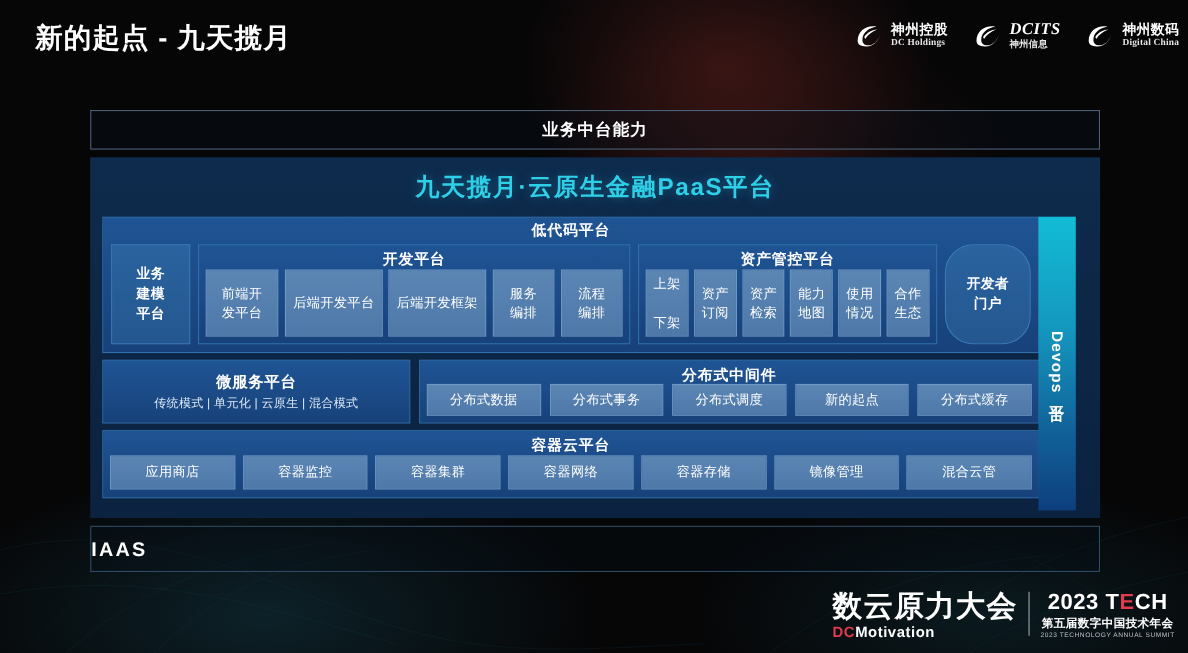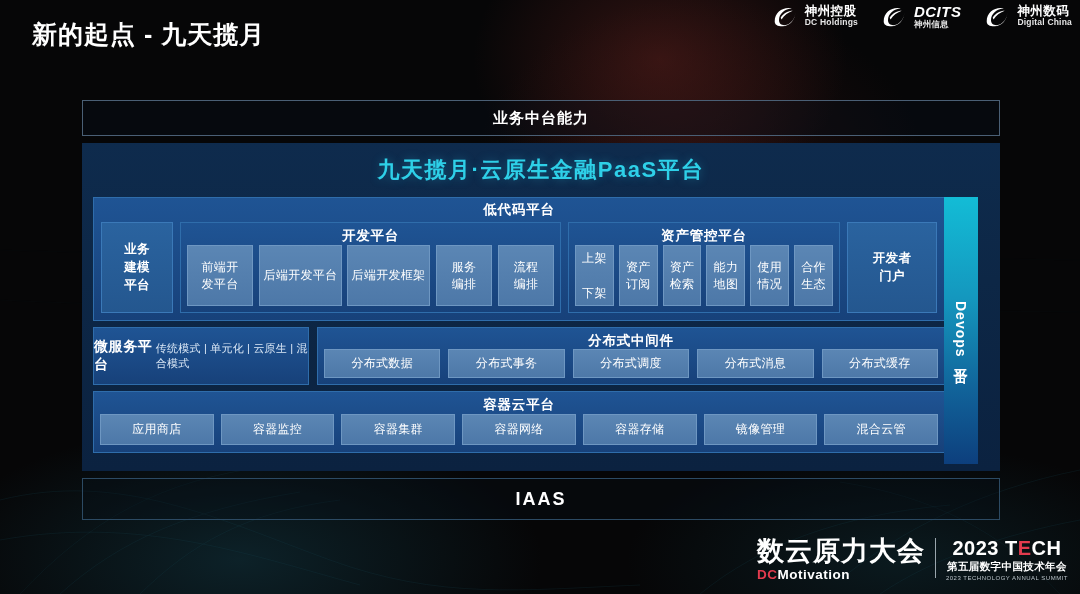--- a/index.html
+++ b/index.html
@@ -23,21 +23,21 @@
   }
   
   .bg-fibres { position:absolute; inset:0; pointer-events:none; opacity:.55; }
 
   
   .hdr-title {
     position: absolute; left: 32px; top: 18px;
     font-size: 25px; font-weight: bold; color: #ffffff;
     letter-spacing: 1px; white-space: nowrap;
   }
-  .logo-row { position:absolute; right: 8px; top: 4px; display:flex; align-items:center; gap: 22px; }
+  .logo-row { position:absolute; right: 8px; top: 20px; display:flex; align-items:center; gap: 22px; font-family: Liberation Serif, serif; }
   .logo { display:flex; align-items:center; gap:6px; }
   .logo-mark { width: 28px; height: 24px; flex: none; }
   .logo-txt { line-height: 1.05; }
   .logo-cn { font-size: 12.5px; font-weight: bold; color:#fff; letter-spacing:.4px; white-space:nowrap;}
   .logo-en { font-size: 8.5px; font-weight: bold; color:#e6e6e6; letter-spacing:.2px; white-space:nowrap;}
   .logo-cn.big { font-size: 15px; font-style: italic; letter-spacing: .5px;}
 
   
   .top-bar {
     position:absolute; left:82px; top:100px; width:918px; height:36px;
@@ -90,44 +90,44 @@
     border-color:#3b79b8; font-weight:bold;
   }
 
   
   .row1 { position:absolute; left:0; top:0; width:852px; height:124px; }
   .r1-head { text-align:center; font-size:13.5px; font-weight:bold; color:#fff; padding-top:3px; letter-spacing:.8px;}
   .r1-cols { position:absolute; left:7px; right:7px; top:24px; bottom:7px; display:flex; gap:7px; }
   .biz-model { width:72px; flex:none; flex-direction:column; gap:3px; font-weight:bold; font-size:12.5px; }
   .dev-plat { flex: 1 1 auto; position:relative; }
   .asset-plat { flex: 0 0 272px; position:relative; }
-  .dev-portal { width:90px; flex:none; flex-direction:column; gap:3px; font-weight:bold; font-size:12.5px; }
+  .dev-portal { width:78px; flex:none; flex-direction:column; gap:3px; font-weight:bold; font-size:12.5px;border-radius:26px; }
   .sub-row { position:absolute; left:6px; right:6px; top:22px; bottom:6px; display:flex; gap:6px; }
   .stack { display:flex; flex-direction:row; gap:5px; flex:1 1 auto;}
   .stack .tile { flex:1 1 0; }
 
   
   .row2 { position:absolute; left:0; top:130px; width:852px; height:58px; display:flex; gap:8px; }
-  .micro { width:216px; flex:none; display:flex; flex-direction:row; align-items:center; justify-content:center; gap:2px;}
+  .micro { width:280px; flex:none; display:flex; flex-direction:column; align-items:center; justify-content:center; gap:2px;}
   .micro-title { font-size:14px; font-weight:bold; color:#fff; letter-spacing:.6px;}
   .micro-sub { font-size:11px; color:#dbe8f6; letter-spacing:.2px;}
   .midware { flex:1 1 auto; position:relative; }
   .midware .sub-row { top:21px; bottom:6px; gap:8px; }
   .midware .tile { flex:1 1 0; }
 
   
   .row3 { position:absolute; left:0; top:194px; width:852px; height:62px; position:absolute; }
   .row3 .sub-row { top:22px; bottom:7px; gap:7px; }
   .row3 .tile { flex:1 1 0; }
 
   
   .iaas {
     position:absolute; left:82px; top:478px; width:918px; height:42px;
     border:1px solid #2c4a63; background: rgba(8,16,26,0.30);
-    display:flex; align-items:center; justify-content:center;
+    display:flex; align-items:center; 
   }
   .iaas span { font-size:18px; font-weight:bold; color:#fff; letter-spacing:2px; }
 
   
   .conf { position:absolute; right:12px; bottom:12px; display:flex; align-items:flex-start; gap:10px;}
   .conf-left { display:flex; flex-direction:column; align-items:flex-start; }
   .conf-cn { font-size:27px; font-weight:bold; color:#ffffff; letter-spacing:1px; line-height:1; white-space:nowrap;}
   .conf-en { font-size:13.5px; font-weight:bold; letter-spacing:.5px; margin-top:2px; white-space:nowrap;}
   .conf-en .dc { color:#e23b4e; }
   .conf-en .mo { color:#ffffff; }
@@ -279,21 +279,21 @@
         <div class="sect micro">
           <div class="micro-title">微服务平台</div>
           <div class="micro-sub">传统模式 | 单元化 | 云原生 | 混合模式</div>
         </div>
         <div class="sect midware">
           <div class="sect-title">分布式中间件</div>
           <div class="sub-row">
             <div class="tile">分布式数据</div>
             <div class="tile">分布式事务</div>
             <div class="tile">分布式调度</div>
-            <div class="tile">分布式消息</div>
+            <div class="tile">新的起点</div>
             <div class="tile">分布式缓存</div>
           </div>
         </div>
       </div>
 
       <div class="row3 sect">
         <div class="sect-title">容器云平台</div>
         <div class="sub-row">
           <div class="tile">应用商店</div>
           <div class="tile">容器监控</div>

